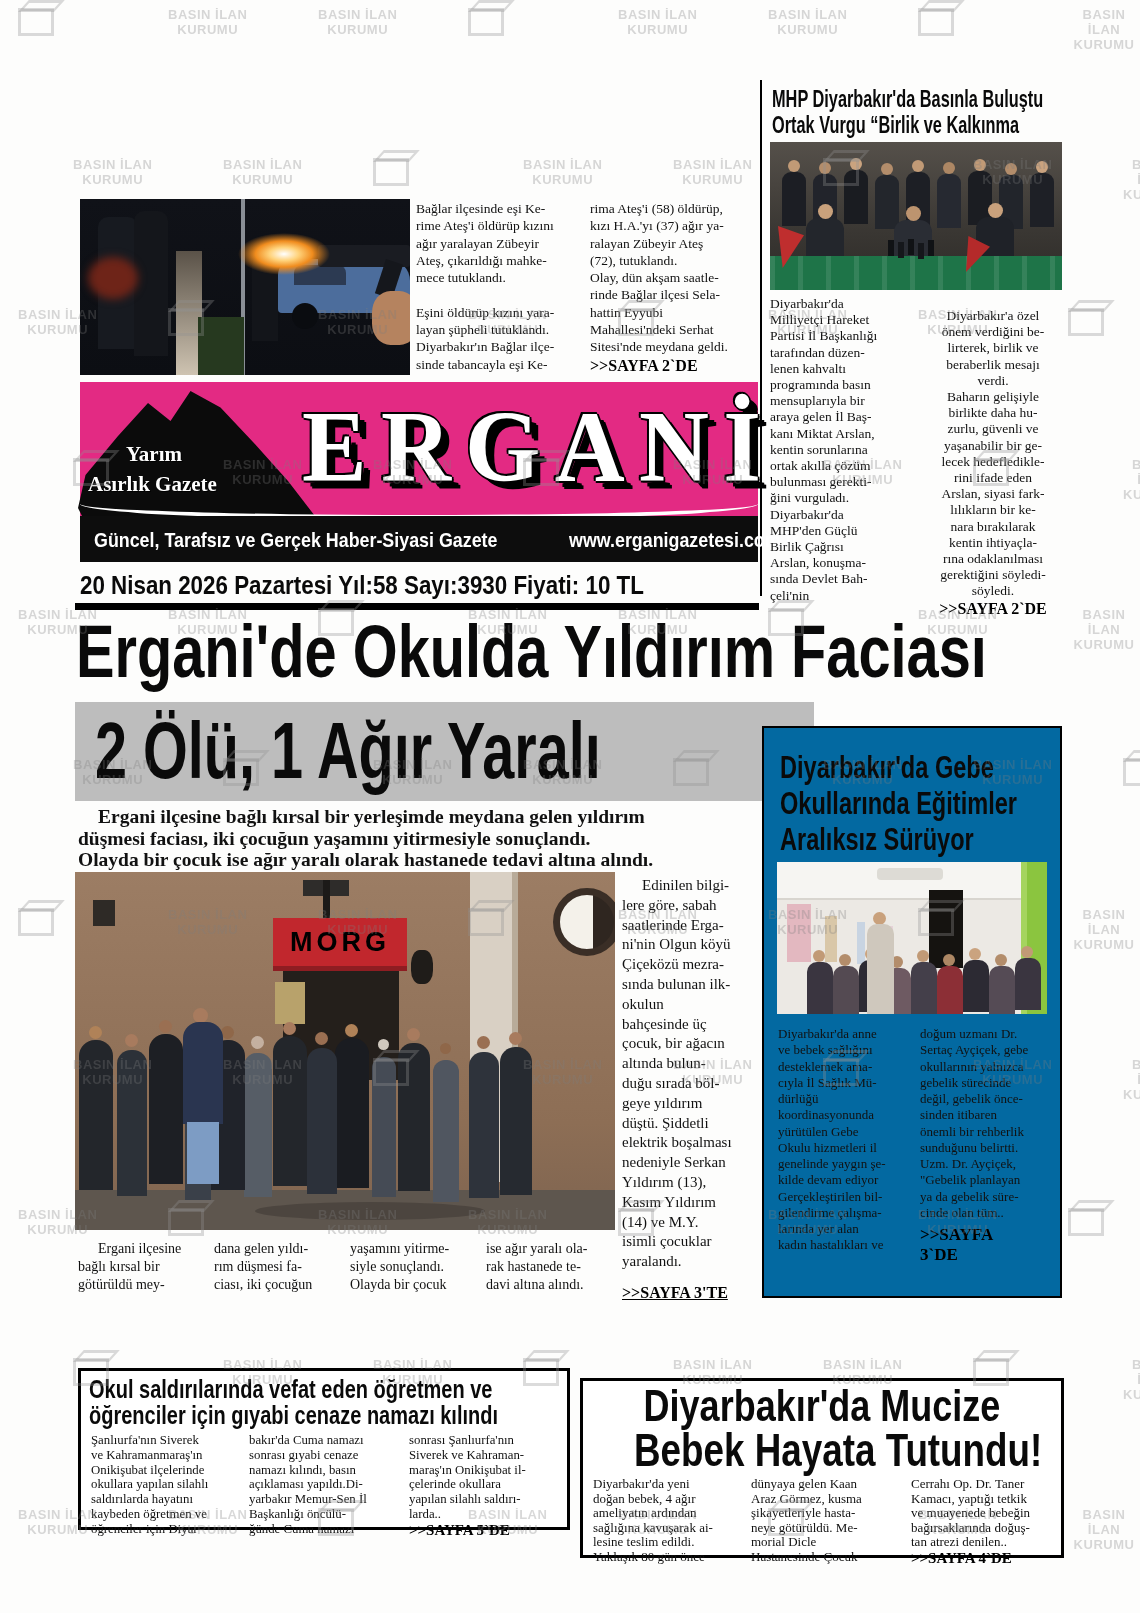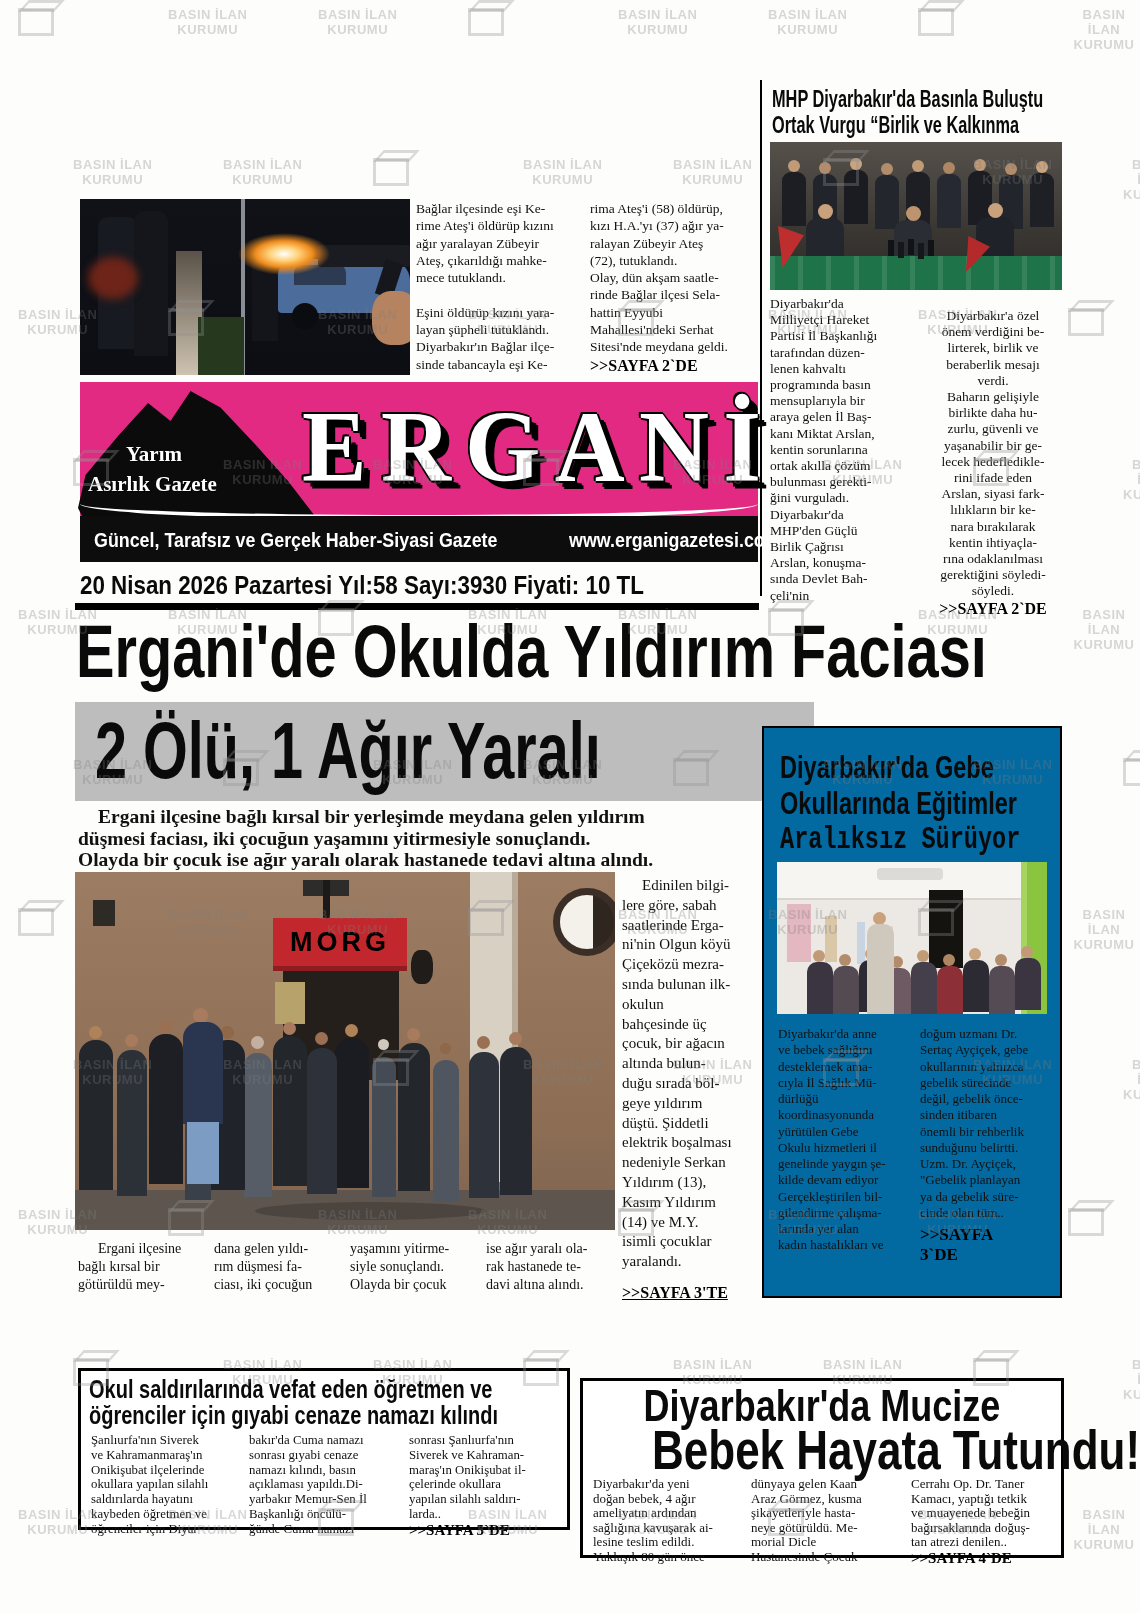--- a/index.html
+++ b/index.html
@@ -238,21 +238,21 @@
 siyle sonuçlandı.
 Olayda bir çocuk</div>
   <div class="col z2" style="left:486px;top:1240px;width:128px;font-size:14px;line-height:18.2px;">ise ağır yaralı ola-
 rak hastanede te-
 davi altına alındı.</div>
 
   <div class="nbox2 z1" style="left:762px;top:706px;width:300px;height:572px;">
     <div style="position:absolute;left:16px;top:22px;">
       <div class="hl" style="font-size:31px;line-height:36px;"><span class="condX" style="transform:scaleX(.76);">Diyarbakır'da Gebe</span></div>
       <div class="hl" style="font-size:31px;line-height:36px;"><span class="condX" style="transform:scaleX(.76);">Okullarında Eğitimler</span></div>
-      <div class="hl" style="font-size:31px;line-height:36px;font-family:Liberation Mono, monospace;"><span class="condX" style="transform:scaleX(.76);">Aralıksız Sürüyor</span></div>
+      <div class="hl" style="font-size:31px;line-height:36px;"><span class="condX" style="transform:scaleX(.76);">Aralıksız Sürüyor</span></div>
     </div>
     <div id="gebe-photo" class="photo" style="left:13px;top:134px;width:270px;height:152px;">
       <div class="shape" style="left:0;top:0;width:270px;height:36px;background:#f6f5f2;border-bottom:2px solid #d8d5cf;"></div>
       <div class="shape" style="left:100px;top:6px;width:66px;height:12px;background:#dddbd5;border-radius:4px;"></div>
       <div class="shape" style="left:10px;top:42px;width:24px;height:58px;background:#e3b8c0;box-shadow:32px 6px 0 -6px #d9c7a8,62px 10px 0 -8px #c8d4e2,92px 12px 0 -10px #e6d2d8,120px 15px 0 -12px #d5c0cc;"></div>
       <div class="shape" style="left:152px;top:28px;width:34px;height:78px;background:#151310;"></div>
       <div class="shape" style="left:244px;top:0;width:26px;height:152px;background:#8bc53f;box-shadow:inset 6px 0 0 #a5d45f;"></div>
       <div class="shape" style="left:36px;top:88px;width:12px;height:12px;border-radius:50%;background:#c19a76;box-shadow:26px 4px 0 0 #b38d6b,52px -2px 0 0 #caa37f,78px 6px 0 0 #b38d6b,104px 0 0 0 #c19a76,130px 4px 0 0 #ad8764,156px -2px 0 0 #caa37f,182px 4px 0 0 #b38d6b,208px -4px 0 0 #c19a76;"></div>
       <div class="shape" style="left:30px;top:100px;width:26px;height:52px;background:#3a3540;border-radius:10px 10px 0 0;box-shadow:26px 4px 0 0 #544a52,52px -2px 0 0 #2c2a33,78px 6px 0 0 #6e5a62,104px 0 0 0 #443f4a,130px 4px 0 0 #8c2f36,156px -2px 0 0 #2c2a33,182px 4px 0 0 #554b55,208px -4px 0 0 #3a3540;"></div>
       <div class="shape" style="left:96px;top:50px;width:13px;height:13px;border-radius:50%;background:#c9a17c;"></div>
@@ -316,21 +316,21 @@
 çelerinde okullara
 yapılan silahlı saldırı-
 larda..</div>
       <div class="more" style="font-size:15px;">&gt;&gt;SAYFA 5`DE</div>
     </div>
   </div>
 
   <div class="nbox z1" style="left:580px;top:1378px;width:484px;height:180px;">
     <div style="position:absolute;left:0;top:3px;width:478px;text-align:center;">
       <div class="hl" style="font-size:45px;line-height:44px;"><span class="condC" style="transform:scaleX(.80);">Diyarbakır'da Mucize</span></div>
-      <div class="hl" style="font-size:55px;line-height:44px;margin-left:8px;"><span class="condC" style="transform:scaleX(.80);">Bebek Hayata Tutundu!</span></div>
+      <div class="hl" style="font-size:46px;line-height:44px;"><span class="condC" style="transform:scaleX(.80);">Bebek Hayata Tutundu!</span></div>
     </div>
     <div class="col" style="left:10px;top:96px;width:150px;font-size:13px;line-height:14.6px;">Diyarbakır'da yeni
 doğan bebek, 4 ağır
 ameliyatın ardından
 sağlığına kavuşarak ai-
 lesine teslim edildi.
 Yaklaşık 80 gün önce</div>
     <div class="col" style="left:168px;top:96px;width:152px;font-size:13px;line-height:14.6px;">dünyaya gelen Kaan
 Araz Görmez, kusma
 şikayetleriyle hasta-

